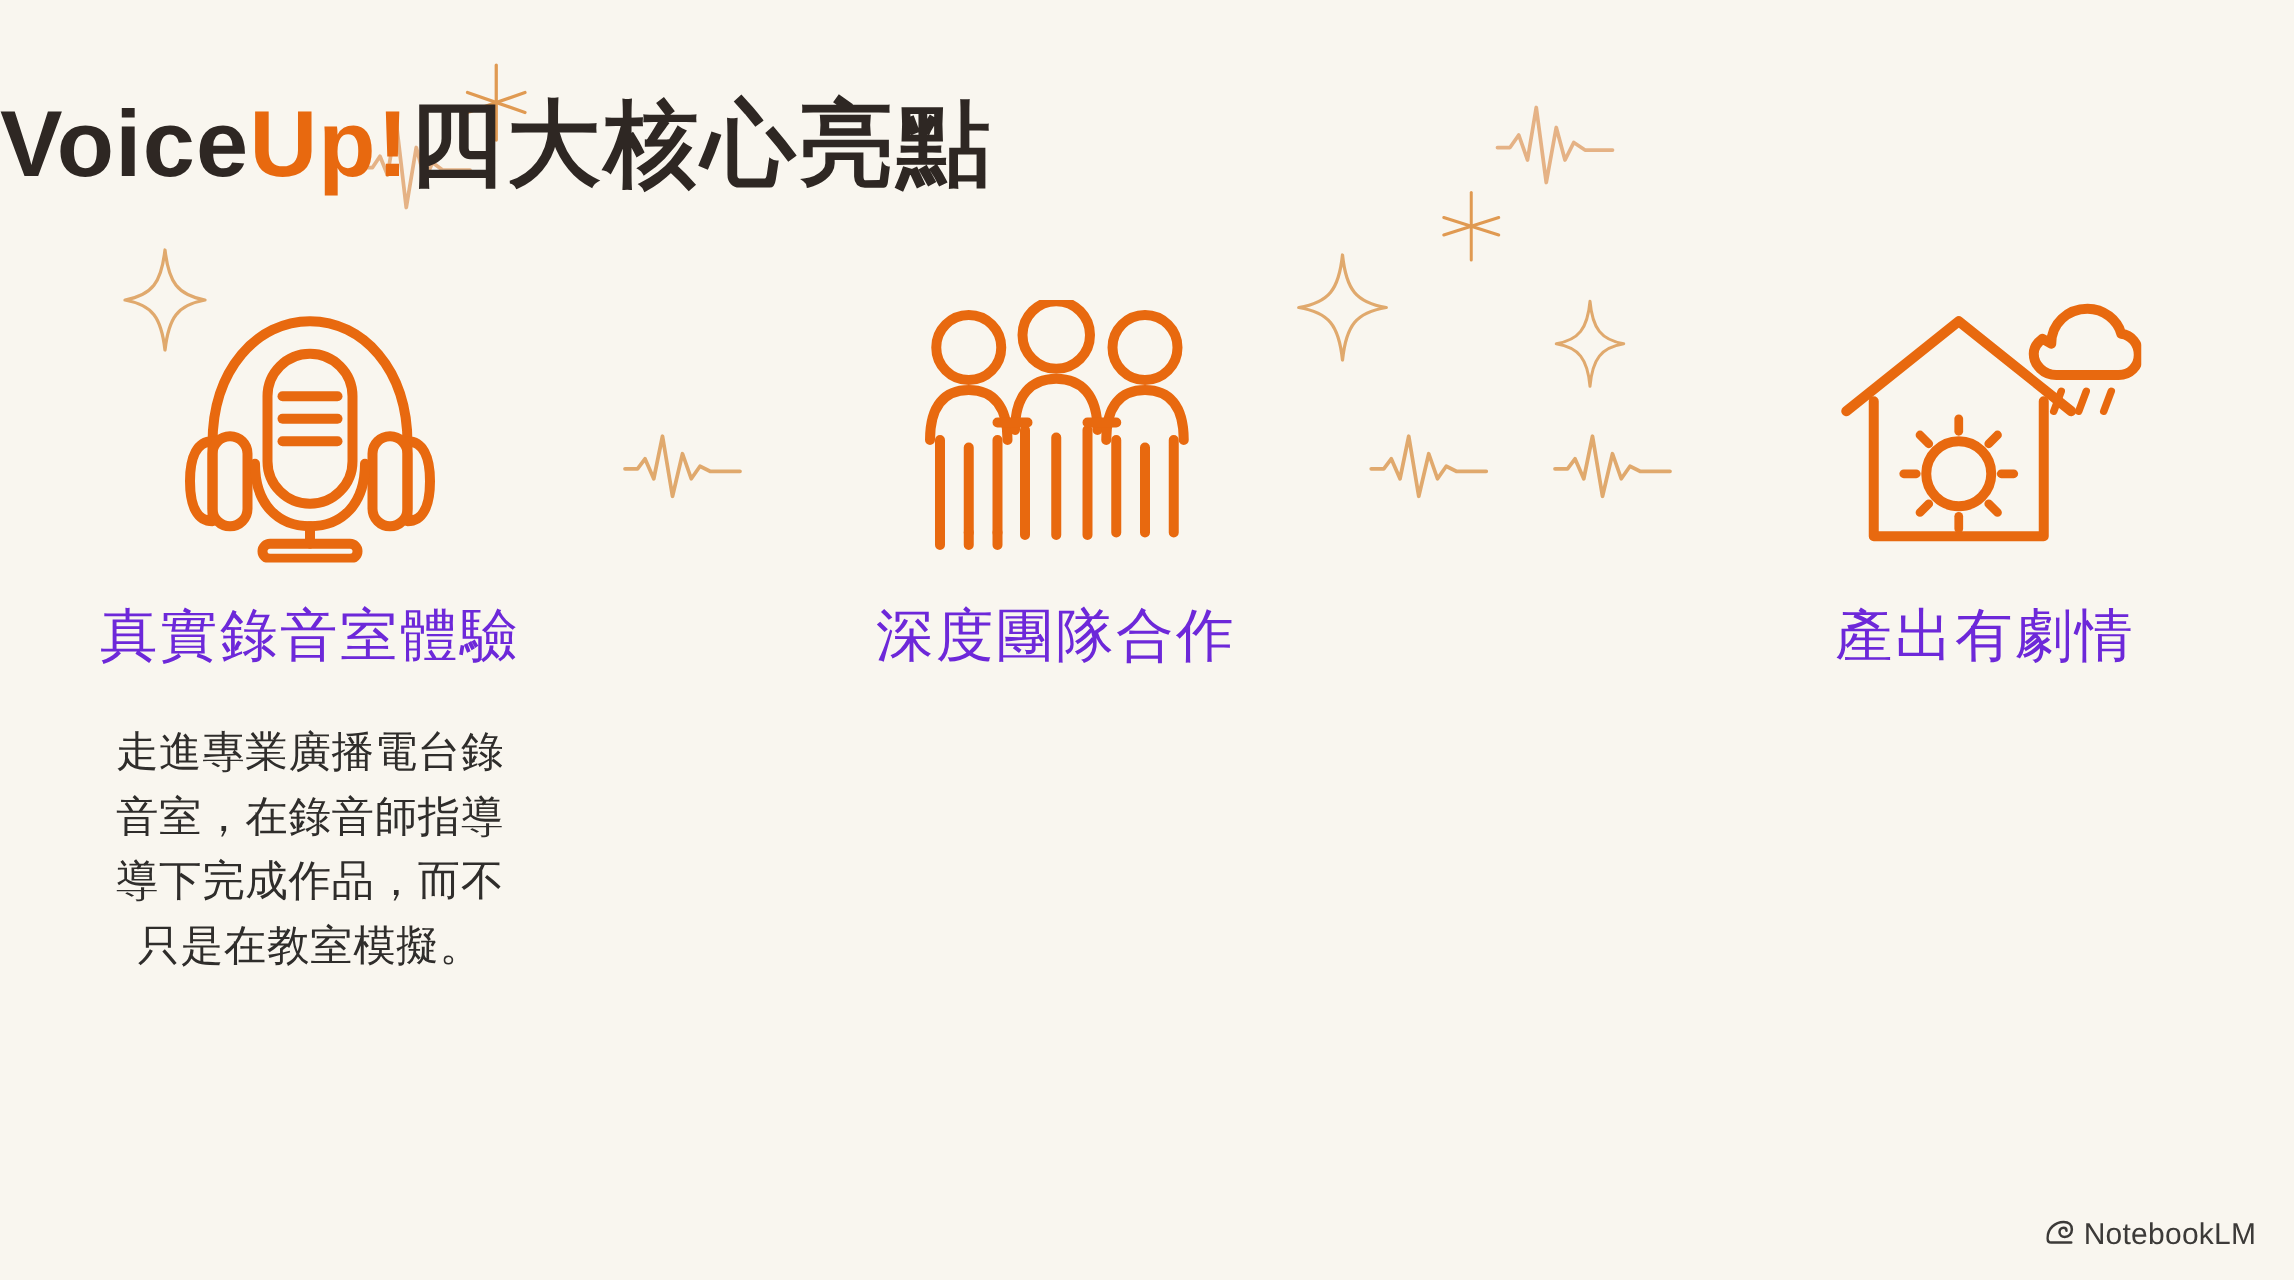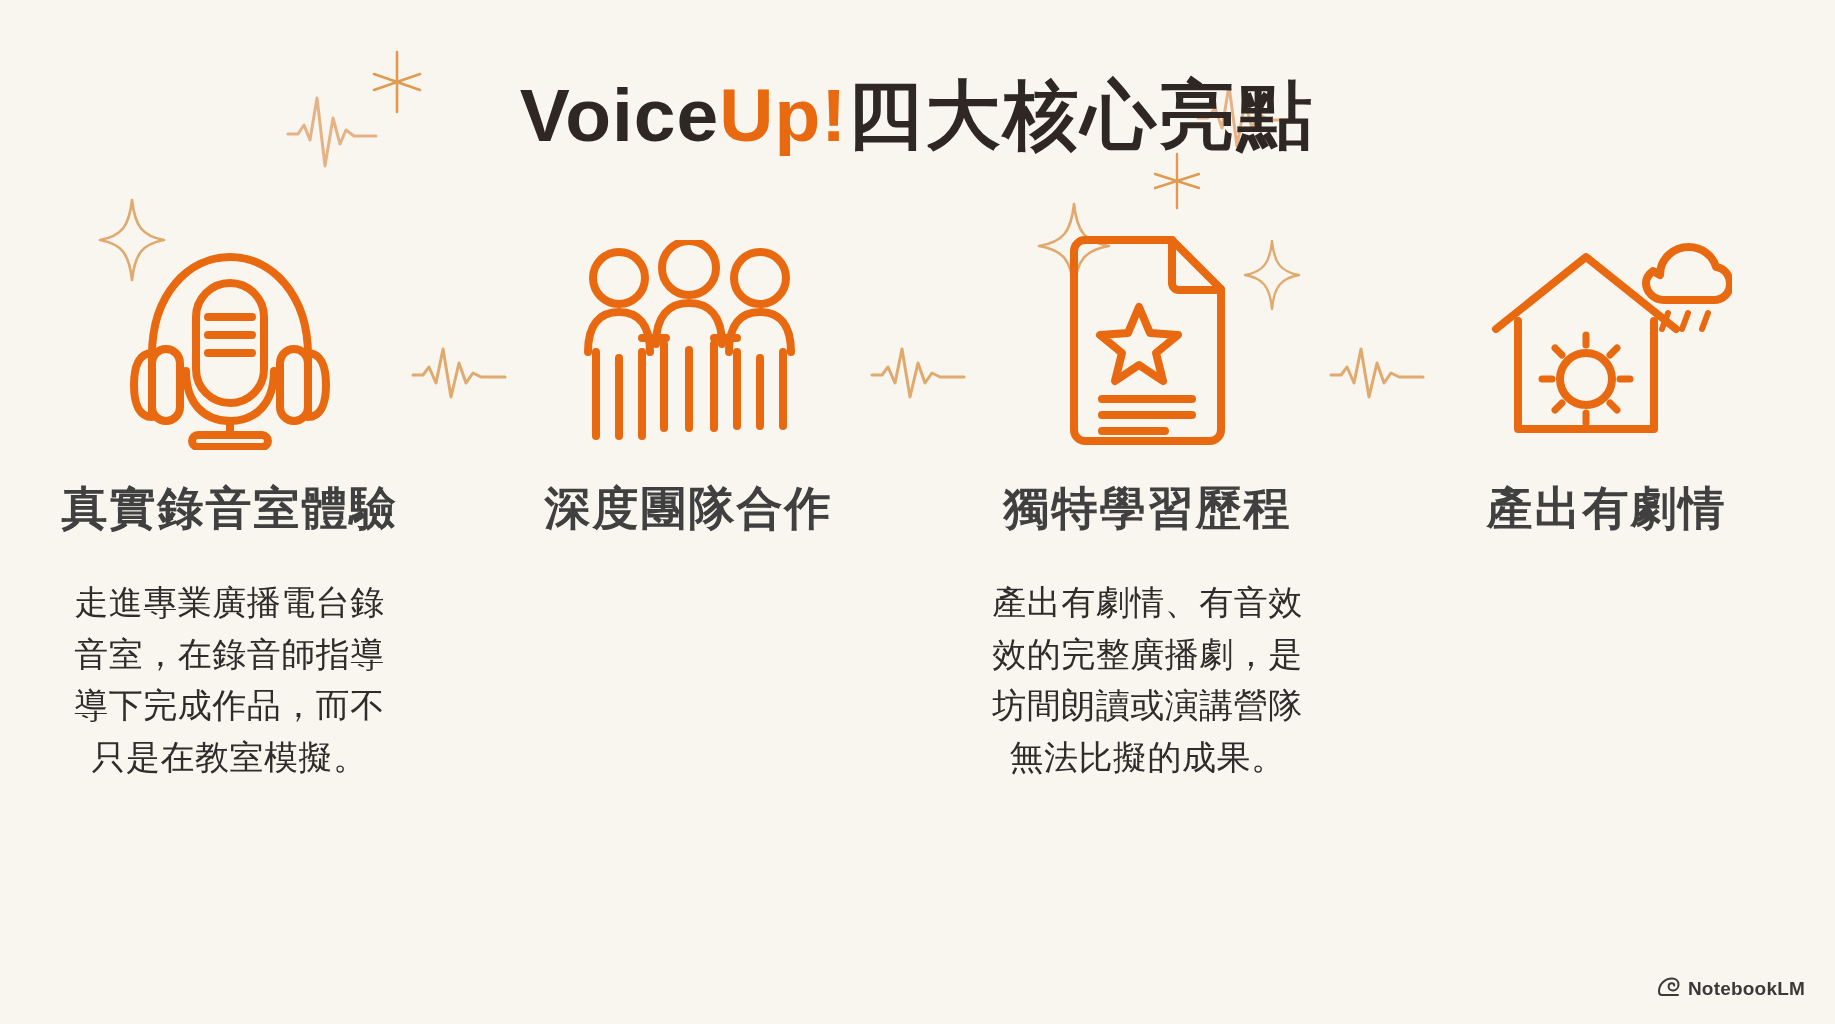--- a/index.html
+++ b/index.html
@@ -21,21 +21,21 @@
     background: #f9f6ef;
     box-sizing: border-box;
   }
 
   
   .title-row {
     position: absolute;
     top: 78px;
     left: 0;
     width: 1835px;
-    text-align: center;
+    text-align: left;
     white-space: nowrap;
   }
   .title-text {
     display: inline-block;
     font-size: 75px;
     font-weight: 700;
     letter-spacing: 1px;
     line-height: 1.0;
     vertical-align: middle;
   }
@@ -65,22 +65,22 @@
   .icon-box {
     height: 235px;
     width: 100%;
     display: flex;
     align-items: center;
     justify-content: center;
   }
   .col-heading {
     margin-top: 22px;
     font-size: 46px;
-    font-weight: 700;
-    color: #404040;
+    font-weight: 400;
+    color: #6d28d9;
     letter-spacing: 2px;
     line-height: 1.15;
     text-align: center;
     white-space: nowrap;
   }
   .col-body {
     margin-top: 42px;
     font-size: 34px;
     line-height: 1.52;
     color: #2f2d2b;
@@ -103,23 +103,23 @@
   
   .footer-logo {
     position: absolute;
     right: 30px;
     bottom: 22px;
     display: flex;
     align-items: center;
     gap: 8px;
   }
   .footer-logo-text {
-    font-size: 19px;
+    font-size: 24px;
     color: #3c3a38;
-    font-weight: 700;
+    font-weight: 400;
     letter-spacing: 0.2px;
   }
 </style>
 </head>
 <body>
 
 <div class="slide">
 
   <span class="deco" style="left:286px; top:92px;">
     <svg width="92" height="80" viewBox="0 0 92 80">
@@ -235,38 +235,20 @@
       </div>
       <div class="col-heading">深度團隊合作</div>
     </div>
 
     <div class="wave-div">
       <svg width="96" height="60" viewBox="0 0 96 60">
         <path d="M2 32 L12 32 L18 24 L25 40 L32 6 L40 54 L48 20 L55 40 L62 30 L70 34 L94 34" fill="none" stroke="#e0a96d" stroke-width="3" stroke-linecap="round" stroke-linejoin="round"></path>
       </svg>
     </div>
 
-    <div class="col">
-      <div class="icon-box">
-        <svg width="175" height="215" viewBox="0 0 175 215">
-          <g fill="none" stroke="#e8690f" stroke-width="8" stroke-linecap="round" stroke-linejoin="round">
-            <path d="M14 16 C14 10 19 5 25 5 L112 5 L161 54 L161 195 C161 201 156 206 150 206 L25 206 C19 206 14 201 14 195 Z"></path>
-            <path d="M112 5 L112 48 C112 52 115 55 119 55 L161 55"></path>
-
-            <path d="M79 72 L90 98 L118 100 L96 118 L103 146 L79 130 L55 146 L62 118 L40 100 L68 98 Z"></path>
-
-            <line x1="42" y1="164" x2="132" y2="164"></line>
-            <line x1="42" y1="180" x2="132" y2="180"></line>
-            <line x1="42" y1="196" x2="105" y2="196"></line>
-          </g>
-        </svg>
-      </div>
-      <div class="col-heading">獨特學習歷程</div>
-      <div class="col-body">產出有劇情、有音效效的完整廣播劇，是坊間朗讀或演講營隊無法比擬的成果。</div>
-    </div>
 
     <div class="wave-div">
       <svg width="96" height="60" viewBox="0 0 96 60">
         <path d="M2 32 L12 32 L18 24 L25 40 L32 6 L40 54 L48 20 L55 40 L62 30 L70 34 L94 34" fill="none" stroke="#e0a96d" stroke-width="3" stroke-linecap="round" stroke-linejoin="round"></path>
       </svg>
     </div>
 
     <div class="col">
       <div class="icon-box">
         <svg width="250" height="220" viewBox="0 0 250 220">

